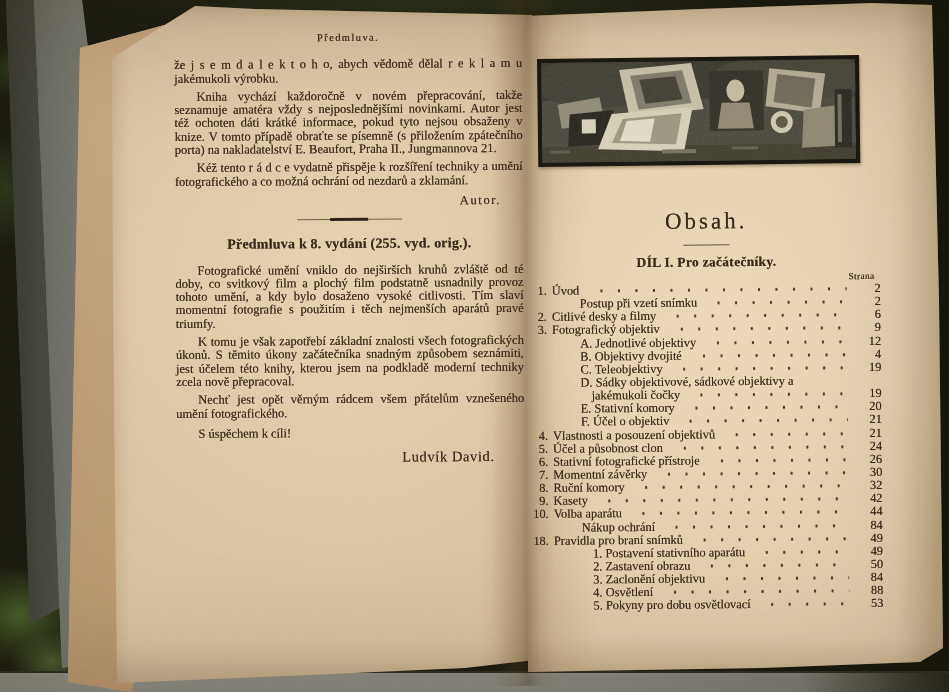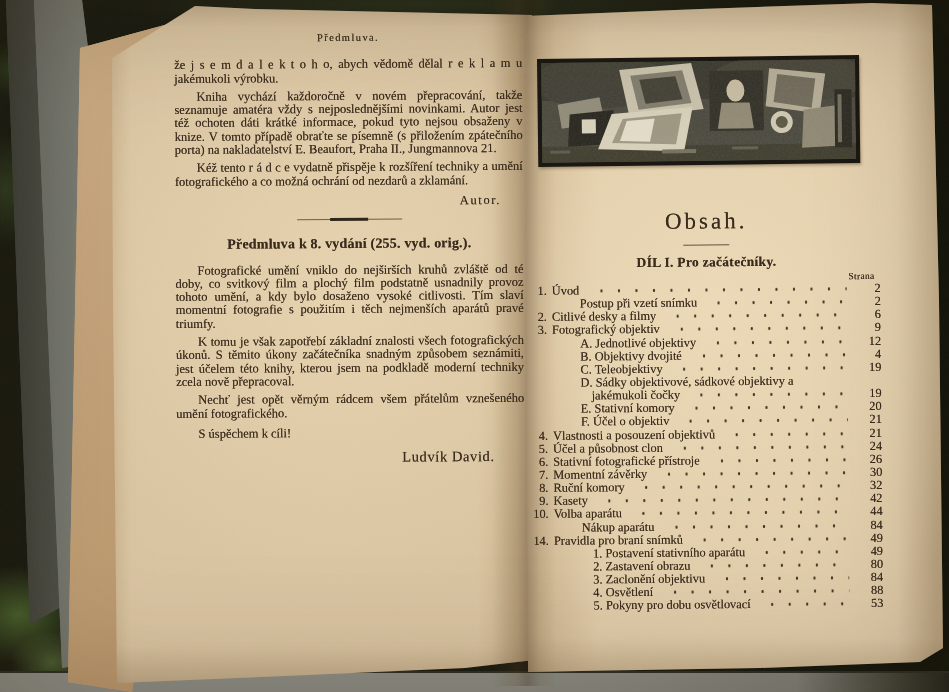--- a/index.html
+++ b/index.html
@@ -295,39 +295,39 @@
         <span class="toc-leader"></span>
         <span class="toc-page">42</span>
       </div>
       <div class="toc-row ind0">
         <span class="toc-num">10.</span>
         <span class="toc-label">Volba aparátu</span>
         <span class="toc-leader"></span>
         <span class="toc-page">44</span>
       </div>
       <div class="toc-row ind1">
-        <span class="toc-label">Nákup aparátu</span>
+        <span class="toc-label">Nákup ochrání</span>
         <span class="toc-leader"></span>
         <span class="toc-page">84</span>
       </div>
       <div class="toc-row ind0">
-        <span class="toc-num">14.</span>
+        <span class="toc-num">18.</span>
         <span class="toc-label">Pravidla pro braní snímků</span>
         <span class="toc-leader"></span>
         <span class="toc-page">49</span>
       </div>
       <div class="toc-row ind2">
         <span class="toc-label">1. Postavení stativního aparátu</span>
         <span class="toc-leader"></span>
         <span class="toc-page">49</span>
       </div>
       <div class="toc-row ind2">
         <span class="toc-label">2. Zastavení obrazu</span>
         <span class="toc-leader"></span>
-        <span class="toc-page">80</span>
+        <span class="toc-page">50</span>
       </div>
       <div class="toc-row ind2">
         <span class="toc-label">3. Zaclonění objektivu</span>
         <span class="toc-leader"></span>
         <span class="toc-page">84</span>
       </div>
       <div class="toc-row ind2">
         <span class="toc-label">4. Osvětlení</span>
         <span class="toc-leader"></span>
         <span class="toc-page">88</span>

